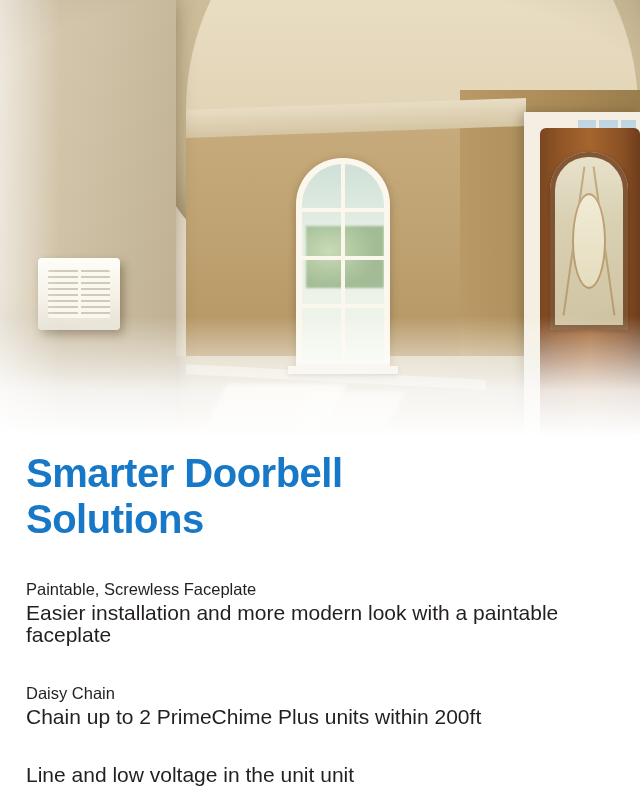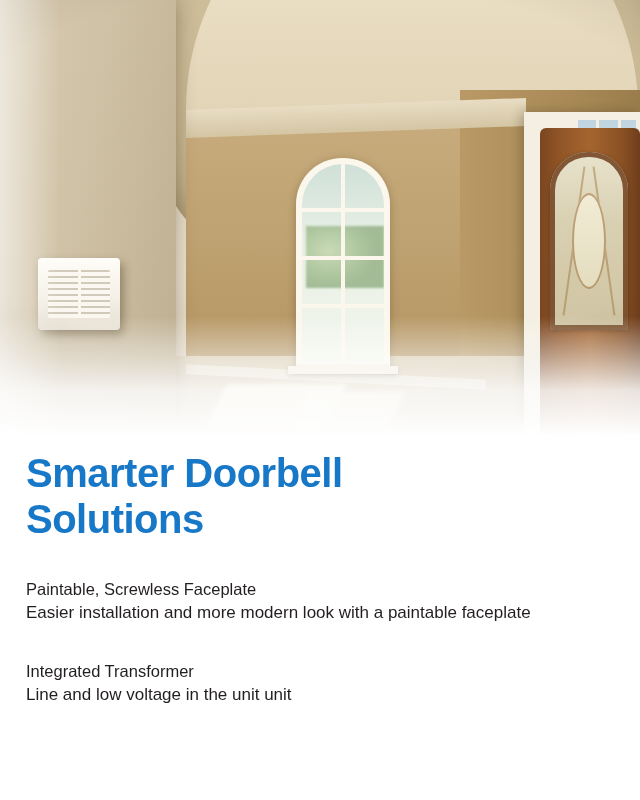--- a/index.html
+++ b/index.html
@@ -282,21 +282,21 @@
   }
   .feature { margin-bottom: 14px; margin-top: 36px; }
   .feature-title {
     font-size: 16.5px;
     line-height: 22px;
     color: #231f20;
     margin: 0 0 2px 0;
     font-weight: normal;
   }
   .feature-desc {
-    font-size: 17px;
+    font-size: 21px;
     line-height: 22px;
     color: #231f20;
     margin: 0;
     font-weight: normal;
   }
   .feature.last { margin-bottom: 0; }
   .spacer-small { height: 8px; }
 </style>
 </head>
 <body>
@@ -350,23 +350,26 @@
   </div>
 
   <div class="content">
     <h1 class="headline">Smarter Doorbell Solutions</h1>
 
     <div class="feature">
       <p class="feature-title">Paintable, Screwless Faceplate</p>
       <p class="feature-desc">Easier installation and more modern look with a paintable faceplate</p>
     </div>
 
-
     <div class="feature">
-      <p class="feature-title">Integrated Transformer</p>
+      <p class="feature-title">Daisy Chain</p>
+      <p class="feature-desc">Chain up to 2 PrimeChime Plus units within 200ft</p>
+    </div>
+
+    <div class="feature">
       <p class="feature-desc">Line and low voltage in the unit unit</p>
     </div>
 
     <div class="spacer-small"></div>
 
   </div>
 
 </div>
 
 </body></html>

